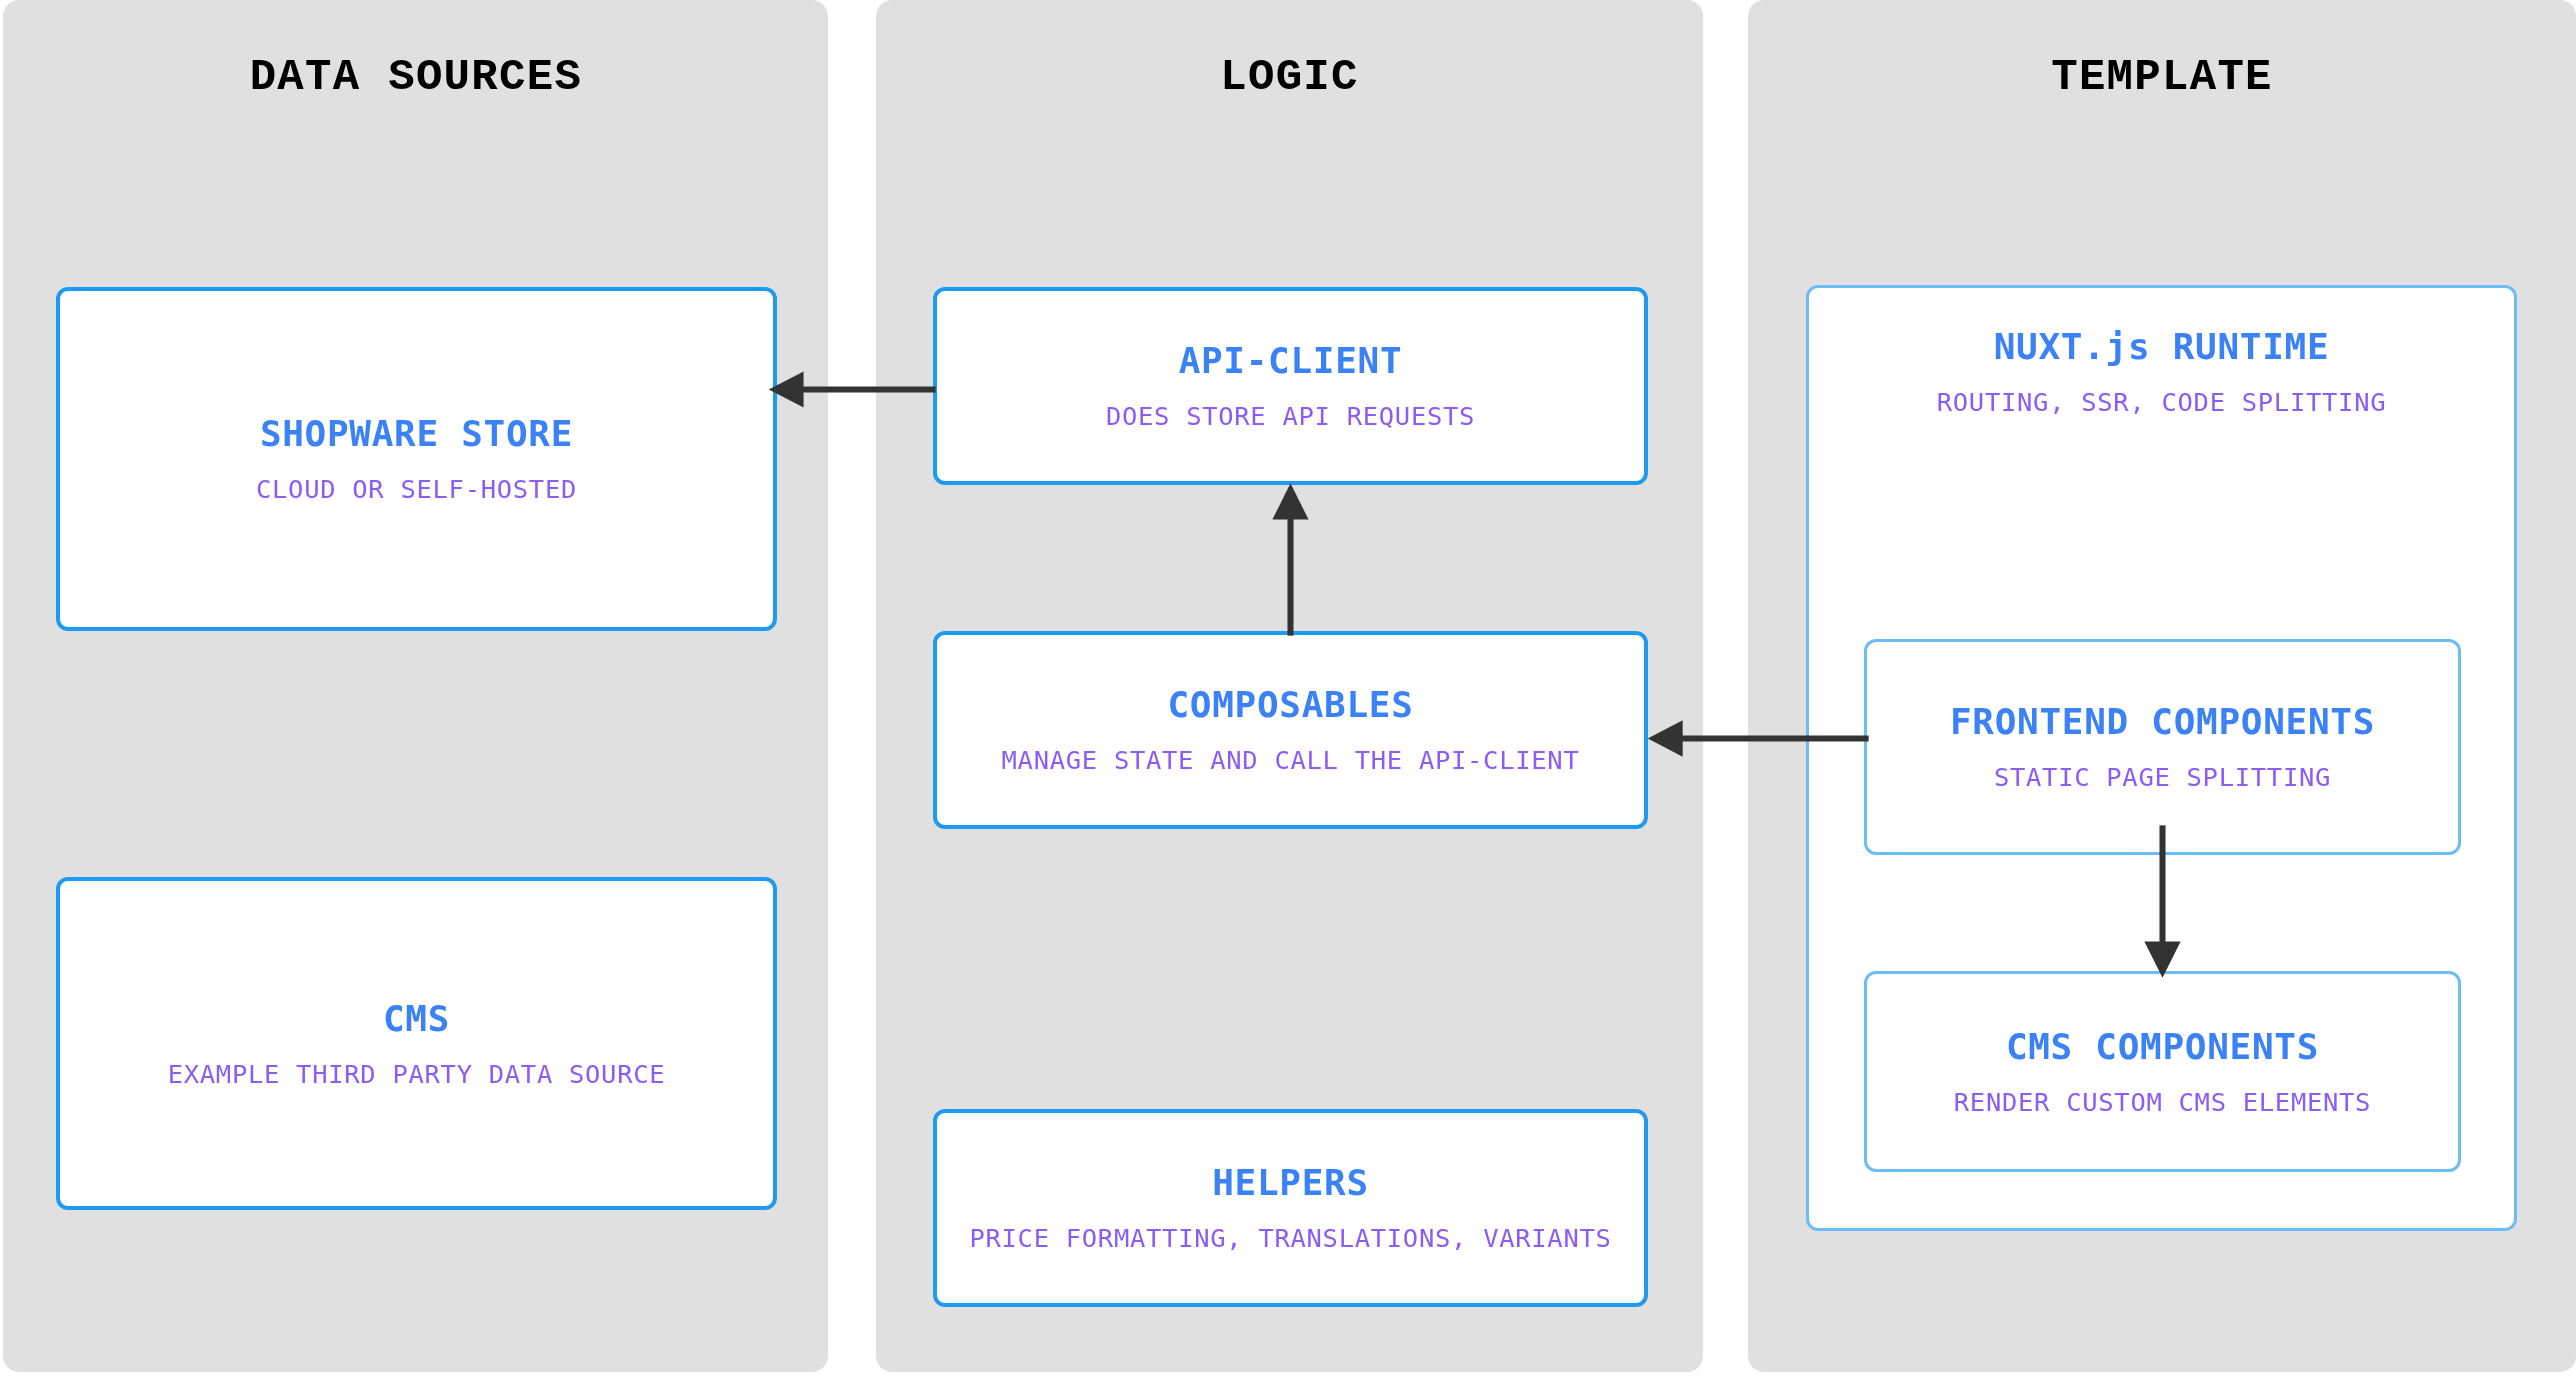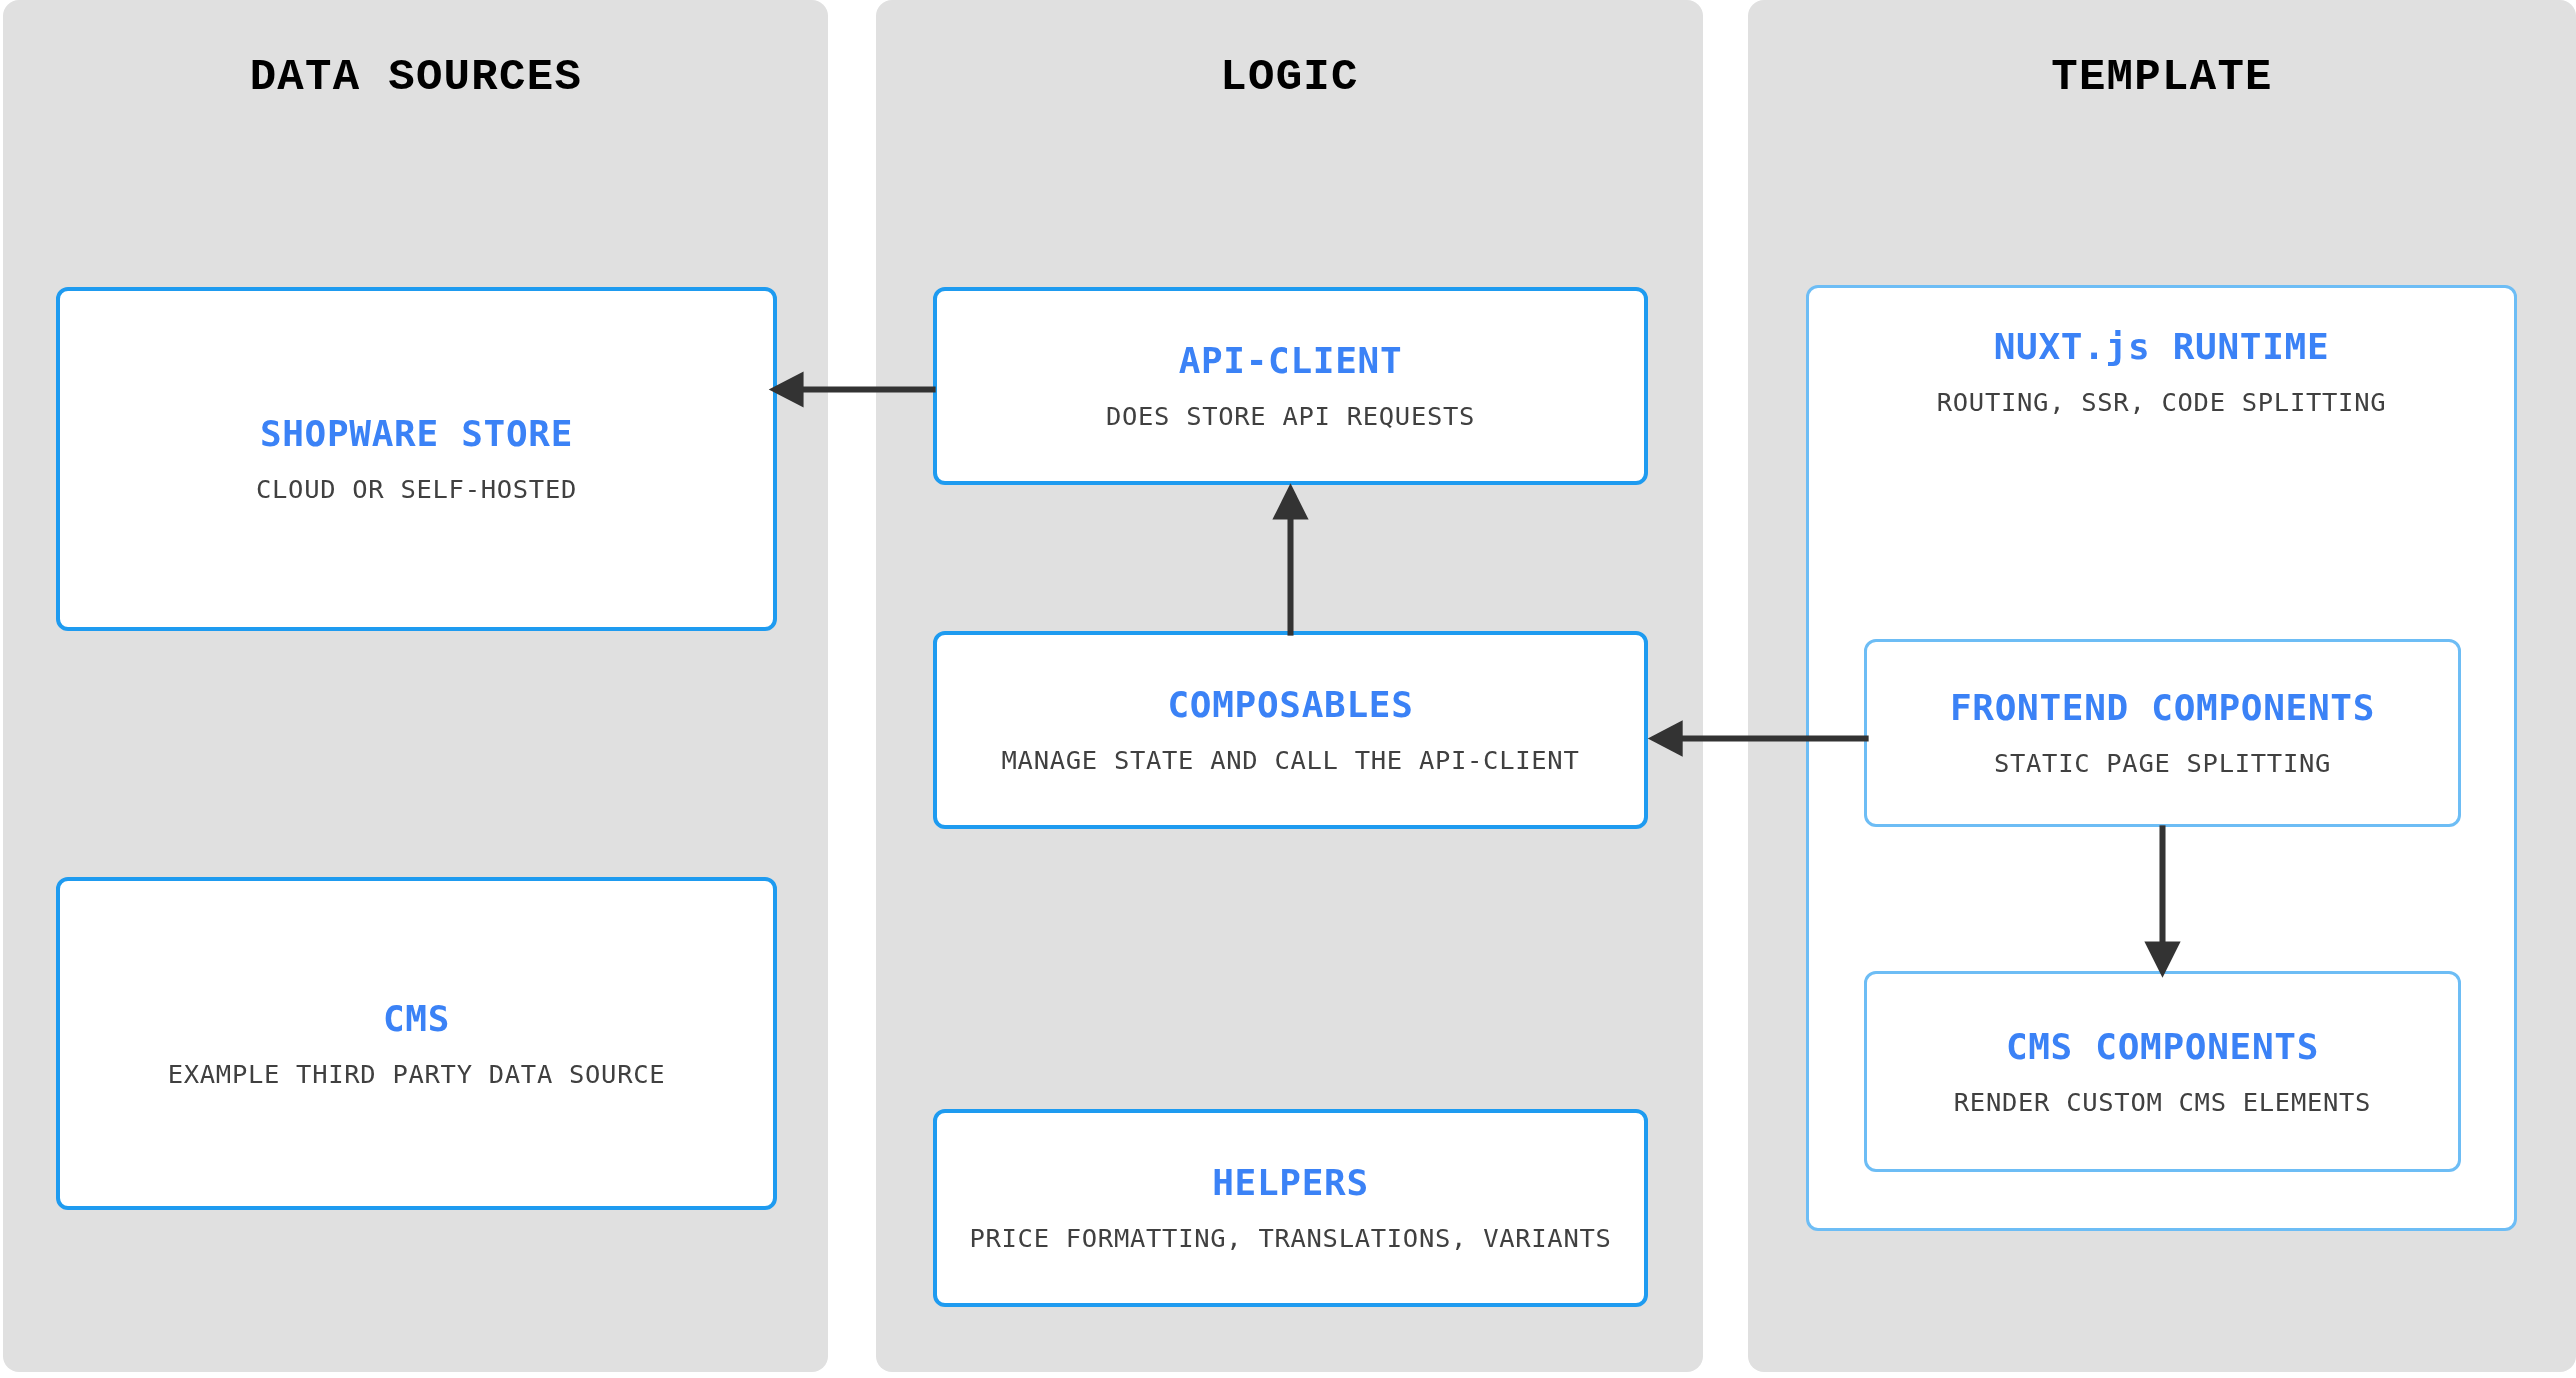--- a/index.html
+++ b/index.html
@@ -72,21 +72,21 @@
     letter-spacing: 0.7px;
     text-align: center;
     font-family: "DejaVu Sans Mono", "Liberation Mono", monospace;
     line-height: 1.05;
     white-space: nowrap;
   }
   .node-sub {
     margin-top: 23px;
     font-size: 25.5px;
     font-weight: 400;
-    color: #404040;
+    color: #8b5cf6;
     letter-spacing: 0.7px;
     text-align: center;
     font-family: "DejaVu Sans Mono", "Liberation Mono", monospace;
     line-height: 1.05;
     white-space: nowrap;
   }
 
   
   .container-head {
     position: absolute;
@@ -145,21 +145,21 @@
     <div class="panel-title">TEMPLATE</div>
   </div>
 
   <div class="node container" style="left:1806px; top:285px; width:711px; height:946px;padding-left:33px;">
     <div class="container-head" style="top:40px;">
       <div class="node-title">NUXT.js RUNTIME</div>
       <div class="node-sub">ROUTING, SSR, CODE SPLITTING</div>
     </div>
   </div>
 
-  <div class="node light" style="left:1864px; top:639px; width:597px; height:188px;">
+  <div class="node light" style="left:1864px; top:639px; width:597px; height:216px;">
     <div class="node-title">FRONTEND COMPONENTS</div>
     <div class="node-sub">STATIC PAGE SPLITTING</div>
   </div>
 
   <div class="node light" style="left:1864px; top:971px; width:597px; height:201px;">
     <div class="node-title">CMS COMPONENTS</div>
     <div class="node-sub">RENDER CUSTOM CMS ELEMENTS</div>
   </div>
 
   <svg class="arrow-svg" style="left:758px; top:366px; width:181px; height:47px;" viewBox="0 0 270 70">

